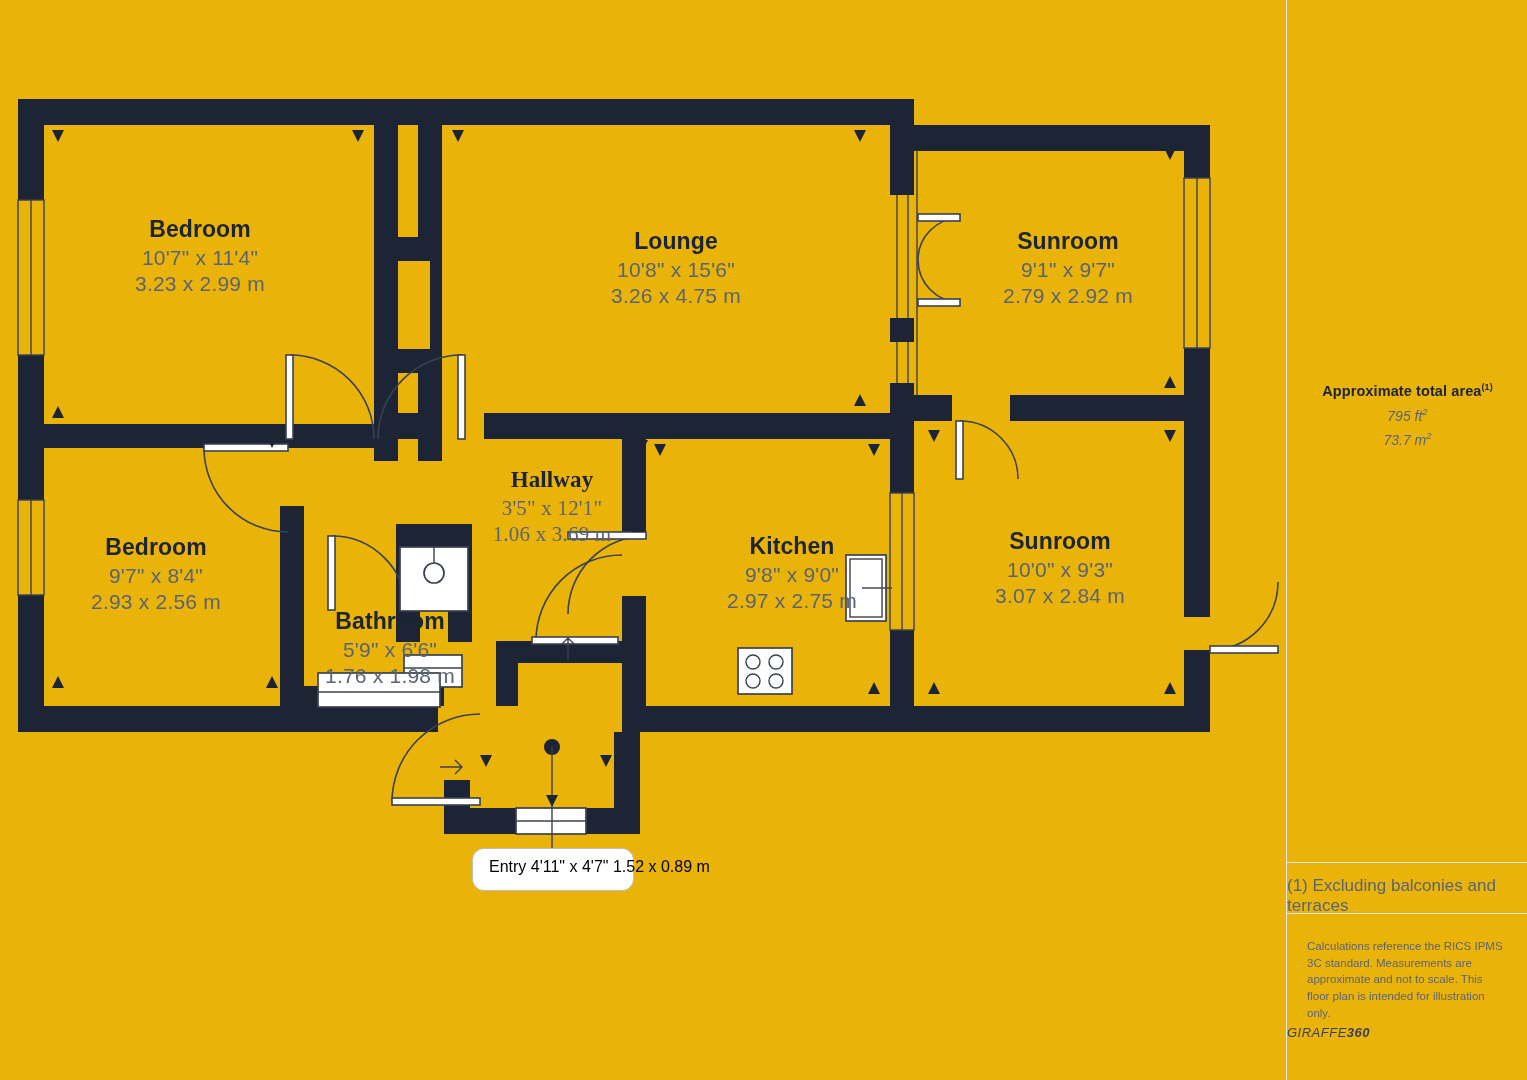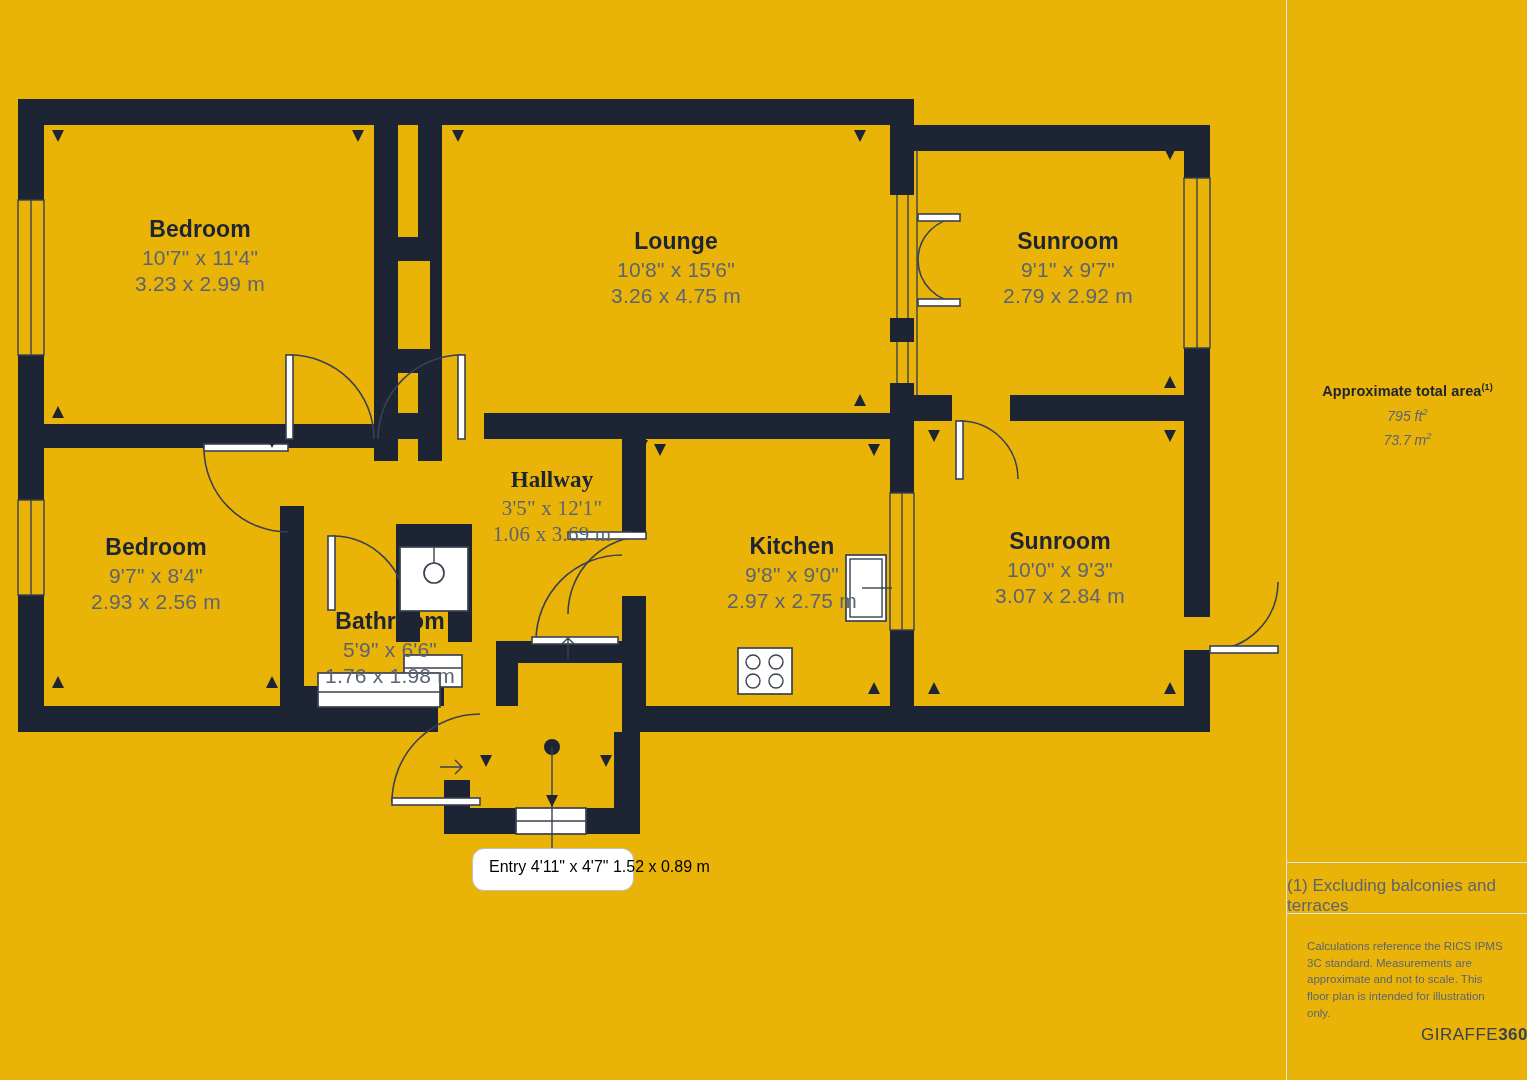--- a/index.html
+++ b/index.html
@@ -115,24 +115,25 @@
     left: 20px; top: 938px;
     width: 201px;
     font-size: 11.5px;
     line-height: 1.45;
     color: #5b6473;
   }
   .brand {
     position: absolute;
     left: 0; top: 1025px;
     width: 241px;
-    text-align: right;
-    font-size: 17px;
+    text-align: left;
+    font-size: 13px;
     color: #3a4150;
     letter-spacing: .5px;
+    font-style: italic;
   }
   .brand .b-light { font-weight: normal; }
   .brand .b-bold { font-weight: bold; }
 </style>
 </head>
 <body>
 
 <div id="page">
 
   <svg id="plan-svg" viewBox="0 0 1527 1080" xmlns="http://www.w3.org/2000/svg">

